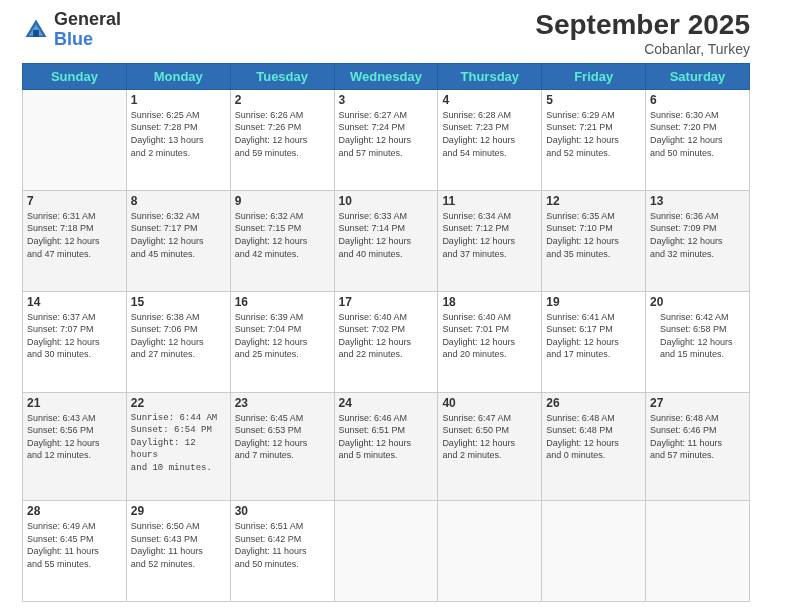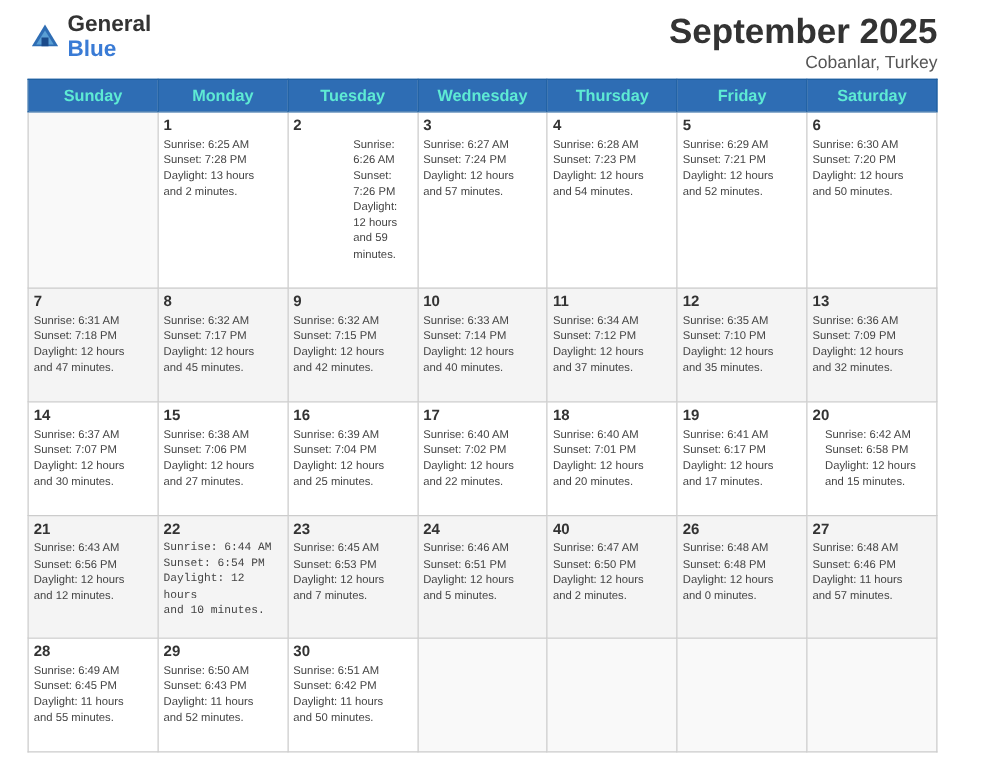--- a/index.html
+++ b/index.html
@@ -134,21 +134,21 @@
           <td class="empty"></td>
           <td>
             <span class="day-number">1</span>
             <div class="day-info" style="white-space: pre-line;">Sunrise: 6:25 AM
 Sunset: 7:28 PM
 Daylight: 13 hours
 and 2 minutes.</div>
           </td>
           <td>
             <span class="day-number">2</span>
-            <div class="day-info" style="white-space: pre-line; margin-left: 48px;">Sunrise: 6:26 AM
+            <div class="day-info" style="white-space: pre-line;">Sunrise: 6:26 AM
 Sunset: 7:26 PM
 Daylight: 12 hours
 and 59 minutes.</div>
           </td>
           <td>
             <span class="day-number">3</span>
             <div class="day-info" style="white-space: pre-line;">Sunrise: 6:27 AM
 Sunset: 7:24 PM
 Daylight: 12 hours
 and 57 minutes.</div>

